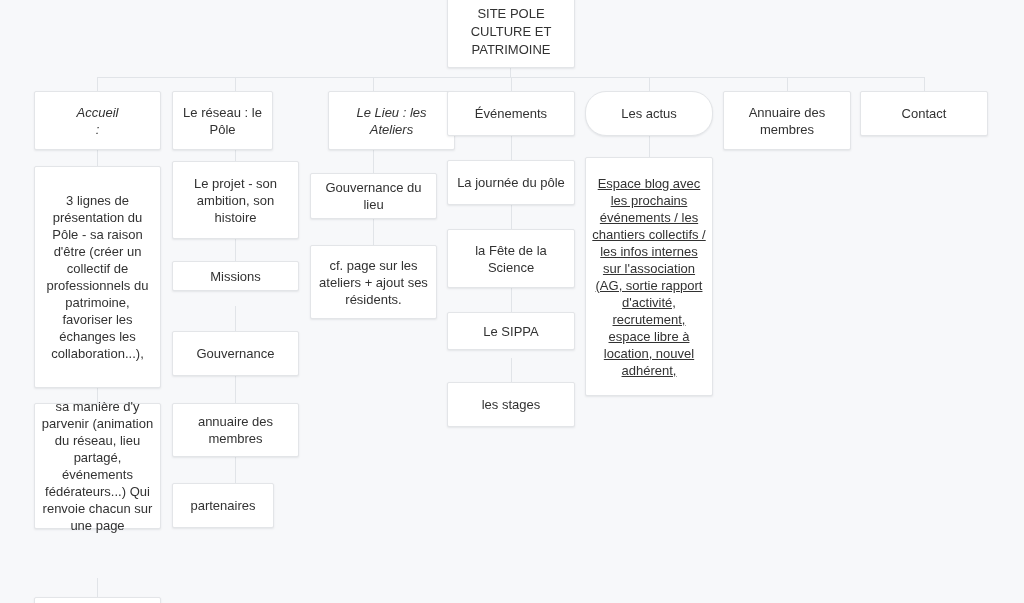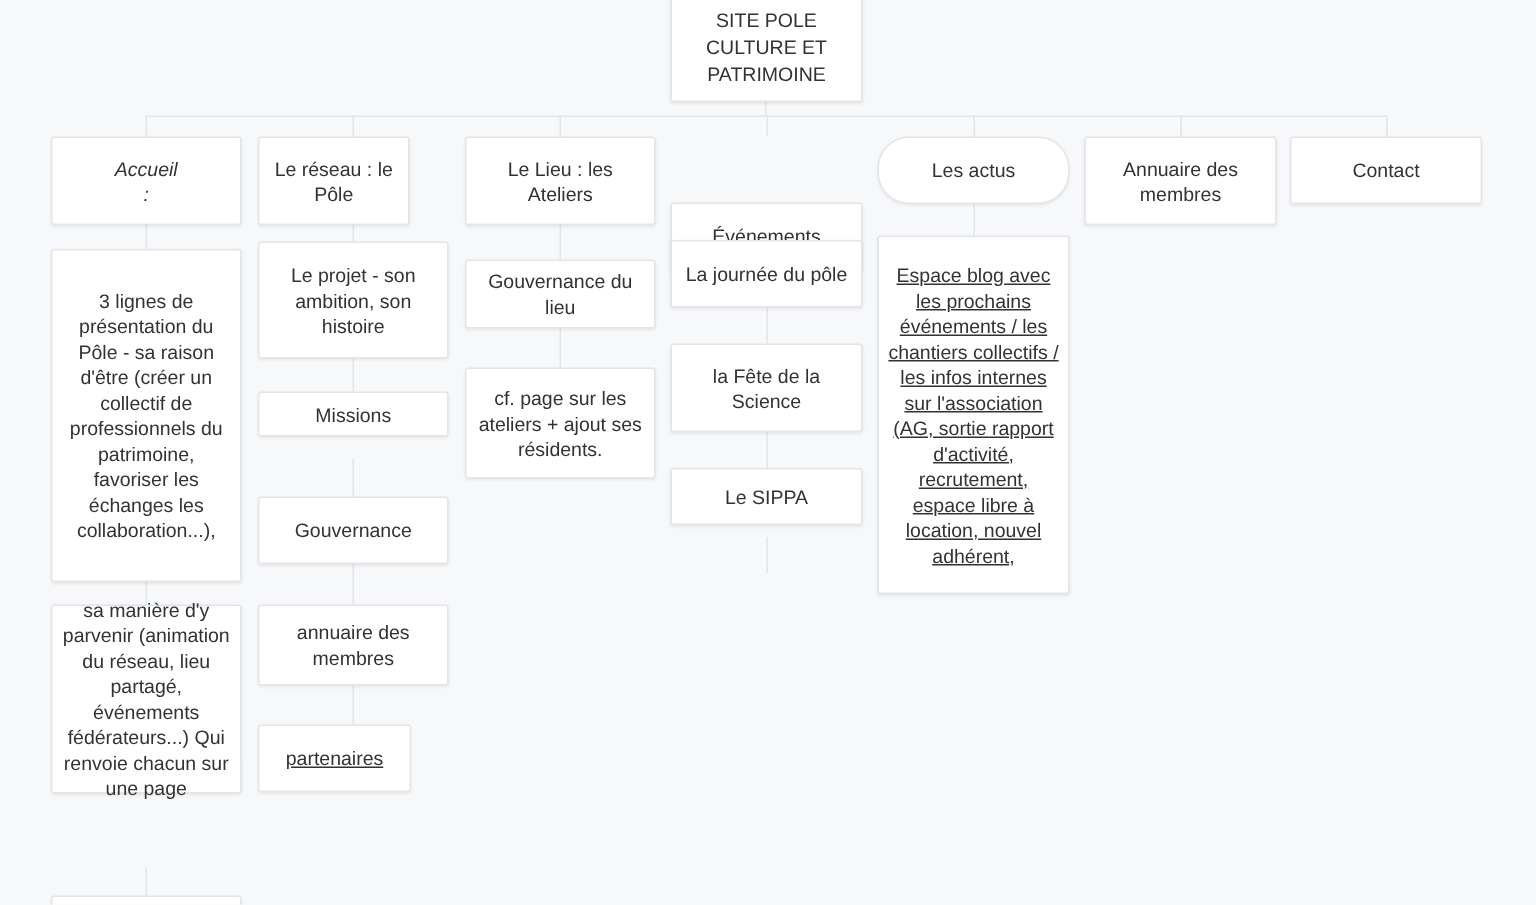--- a/index.html
+++ b/index.html
@@ -115,45 +115,48 @@
   </div>
   <div class="node" style="left:172px; top:261px; width:127px; height:30px;">
     <span class="node-label">Missions</span>
   </div>
   <div class="node" style="left:172px; top:331px; width:127px; height:45px;">
     <span class="node-label">Gouvernance</span>
   </div>
   <div class="node" style="left:172px; top:403px; width:127px; height:54px;">
     <span class="node-label">annuaire des membres</span>
   </div>
-  <div class="node" style="left:172px; top:483px; width:102px; height:45px;text-decoration:underline;">
+  <div class="node" style="left:172px; top:483px; width:102px; height:45px;">
     <span class="node-label">partenaires</span>
   </div>
 
-  <div class="node" style="left:310px; top:91px; width:127px; height:59px;">
+  <div class="node" style="left:328px; top:91px; width:127px; height:59px;font-style:italic;">
     <span class="node-label">Le Lieu : les Ateliers</span>
   </div>
   <div class="node" style="left:310px; top:173px; width:127px; height:46px;">
     <span class="node-label">Gouvernance du lieu</span>
   </div>
   <div class="node" style="left:310px; top:245px; width:127px; height:74px;">
     <span class="node-label">cf. page sur les ateliers + ajout ses résidents.</span>
   </div>
 
-  <div class="node" style="left:447px; top:91px; width:128px; height:45px;margin-top:44px;">
+  <div class="node" style="left:447px; top:91px; width:128px; height:45px;">
     <span class="node-label">Événements</span>
   </div>
   <div class="node" style="left:447px; top:160px; width:128px; height:45px;">
     <span class="node-label">La journée du pôle</span>
   </div>
   <div class="node" style="left:447px; top:229px; width:128px; height:59px;">
     <span class="node-label">la Fête de la Science</span>
   </div>
   <div class="node" style="left:447px; top:312px; width:128px; height:38px;">
     <span class="node-label">Le SIPPA</span>
+  </div>
+  <div class="node" style="left:447px; top:382px; width:128px; height:45px;">
+    <span class="node-label">les stages</span>
   </div>
 
   <div class="node" style="left:585px; top:91px; width:128px; height:45px;border-radius:21px;">
     <span class="node-label">Les actus</span>
   </div>
   <div class="node" style="left:585px; top:157px; width:128px; height:239px;text-decoration:underline;">
     <span class="node-label">Espace blog avec les prochains événements / les chantiers collectifs / les infos internes sur l'association (AG, sortie rapport d'activité, recrutement, espace libre à location, nouvel adhérent,</span>
   </div>
 
   <div class="node" style="left:723px; top:91px; width:128px; height:59px;">

